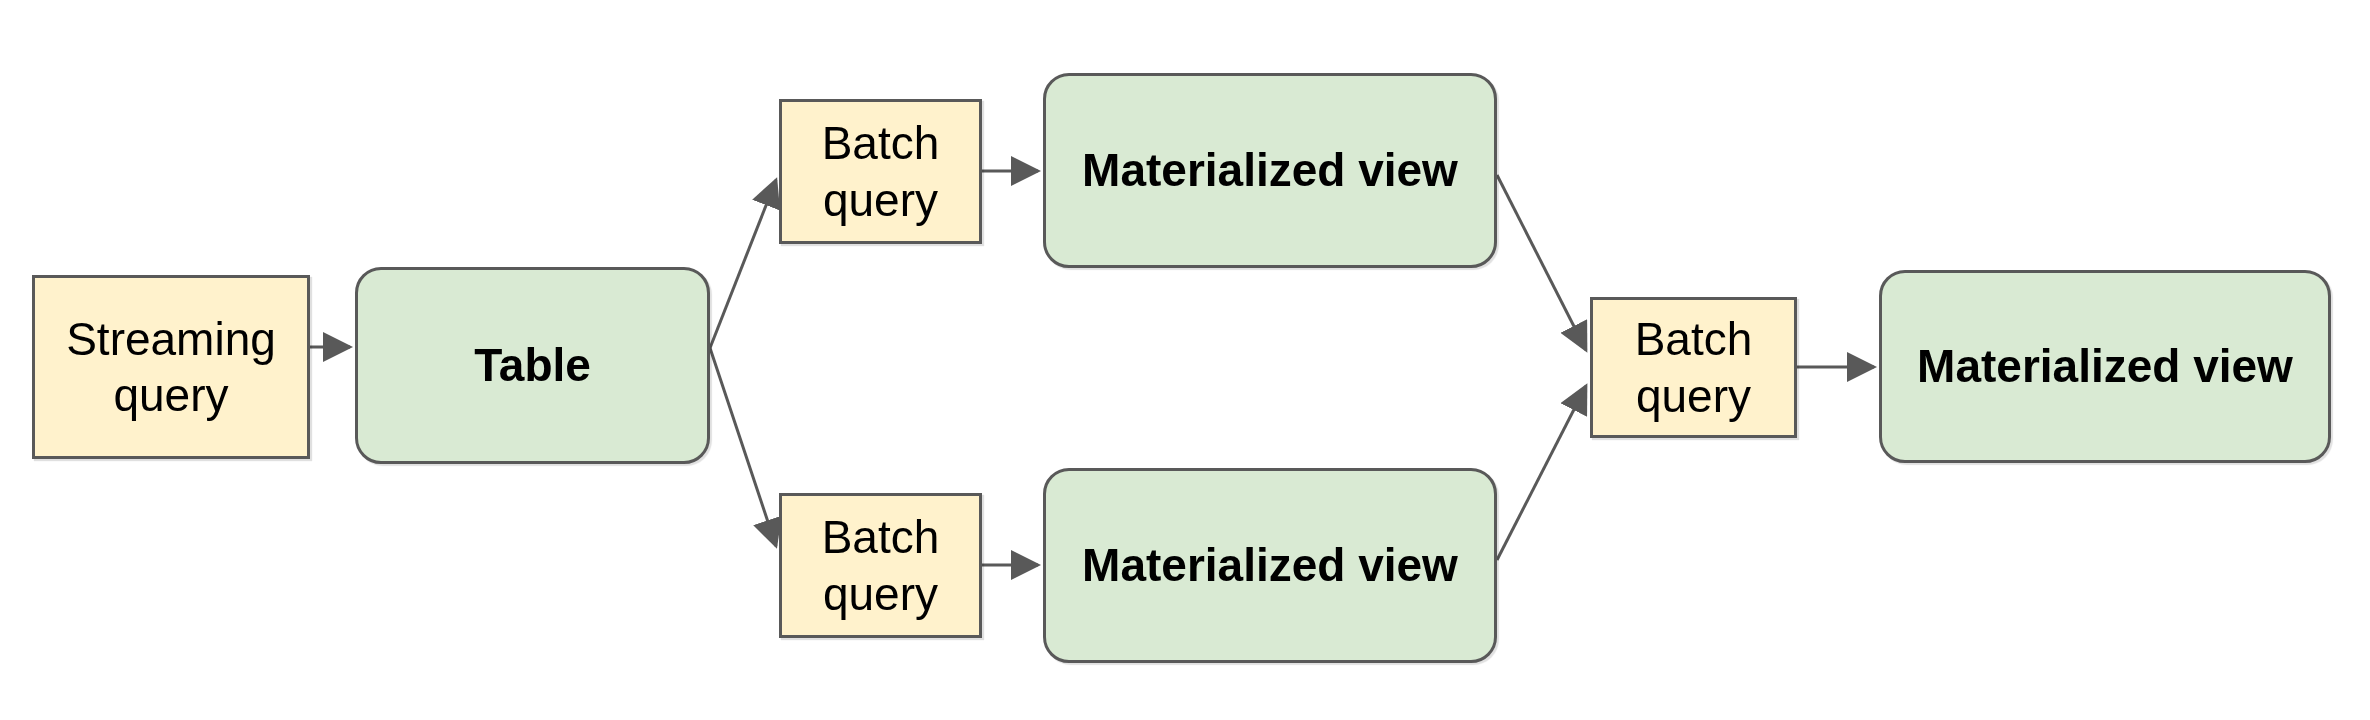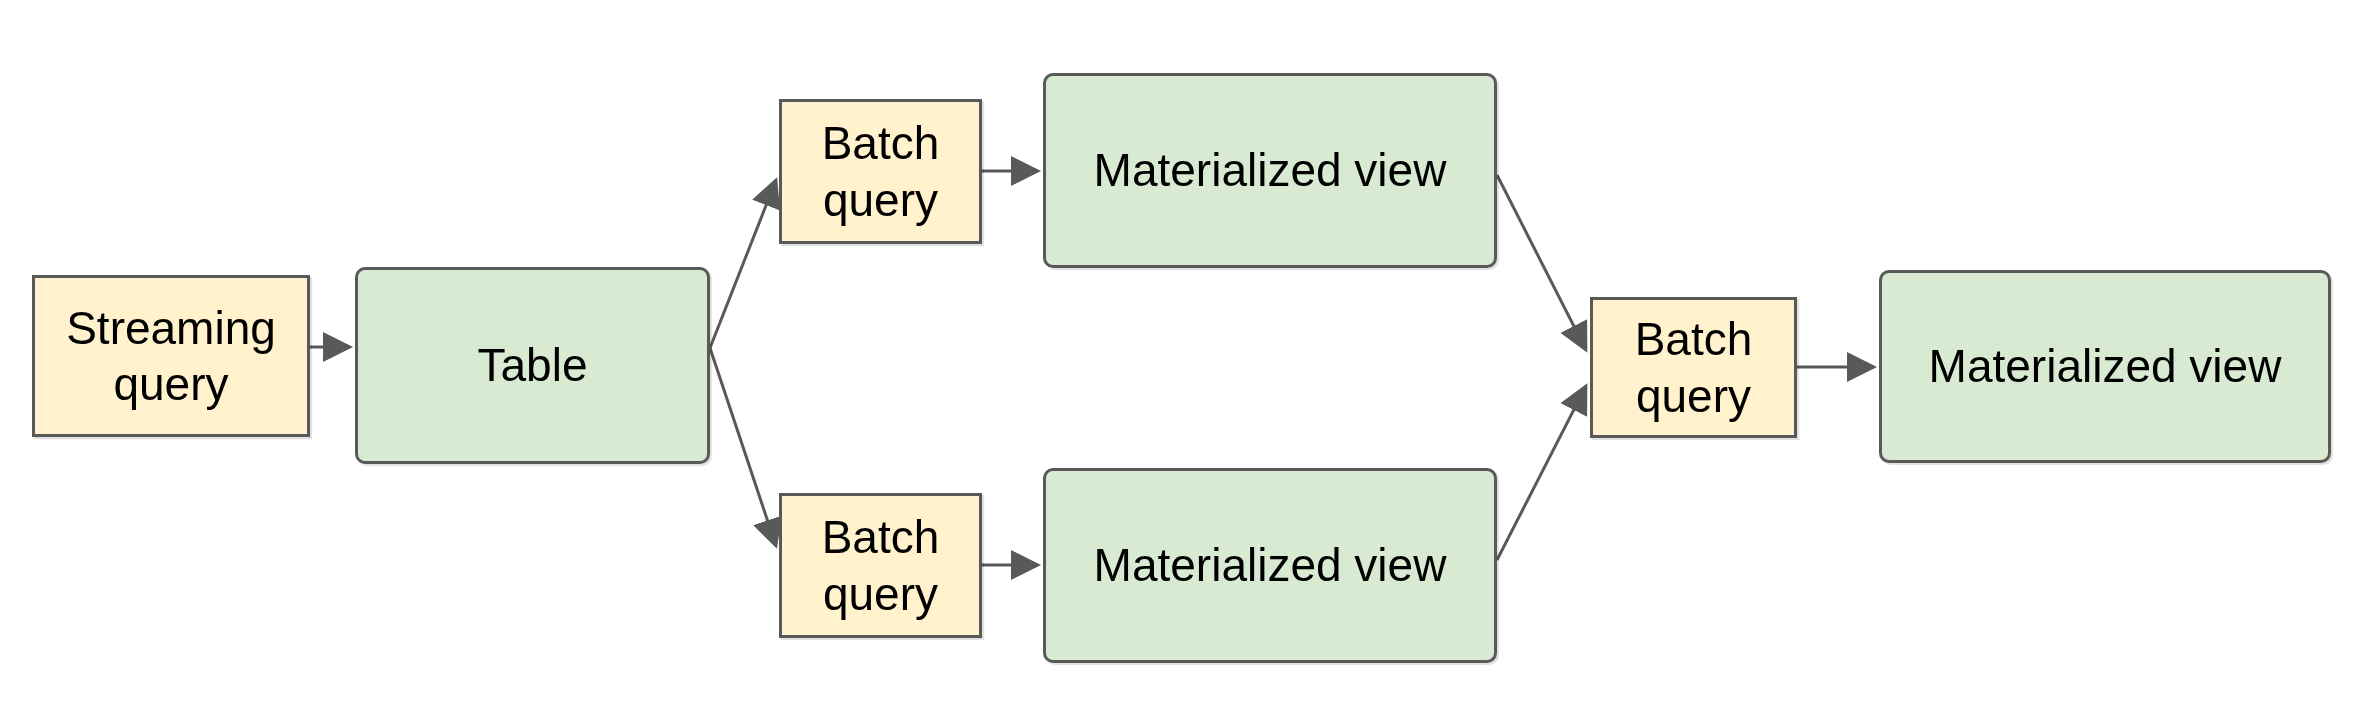--- a/index.html
+++ b/index.html
@@ -33,24 +33,24 @@
     justify-content: center;
     text-align: center;
     white-space: pre-line;
     font-size: 46px;
     line-height: 1.22;
     color: var(--text, #000000);
     border: 3px solid var(--node-border, #595959);
     box-shadow: 2px 2px 1px rgba(0,0,0,0.12);
   }
   .node.yellow { background: var(--node-yellow-fill, #fff2cc); }
-  .node.green  { background: var(--node-green-fill, #d9ead3); border-radius: 10px; }
+  .node.green  { background: var(--node-green-fill, #d9ead3); border-radius: 26px; font-weight: bold; }
 
   
-  #n-streaming-query   { left:   32px; top: 275px; width: 278px; height: 162px; }
+  #n-streaming-query   { left:   32px; top: 275px; width: 278px; height: 184px; }
   #n-table             { left:  355px; top: 250px; width: 355px; height: 197px; margin-top: 17px; }
   #n-batch-query-top   { left:  779px; top:  99px; width: 203px; height: 145px; }
   #n-mv-top            { left: 1043px; top:  73px; width: 454px; height: 195px; }
   #n-batch-query-bottom{ left:  779px; top: 493px; width: 203px; height: 145px; }
   #n-mv-bottom         { left: 1043px; top: 468px; width: 454px; height: 195px; }
   #n-batch-query-right { left: 1590px; top: 297px; width: 207px; height: 141px; }
   #n-mv-right          { left: 1879px; top: 270px; width: 452px; height: 193px; }
 </style>
 </head>
 <body>

